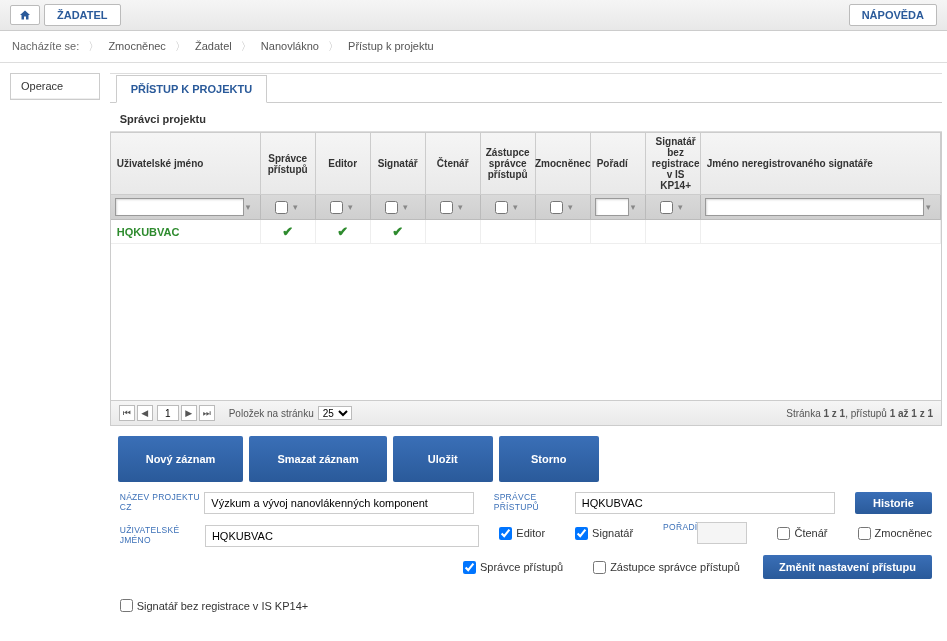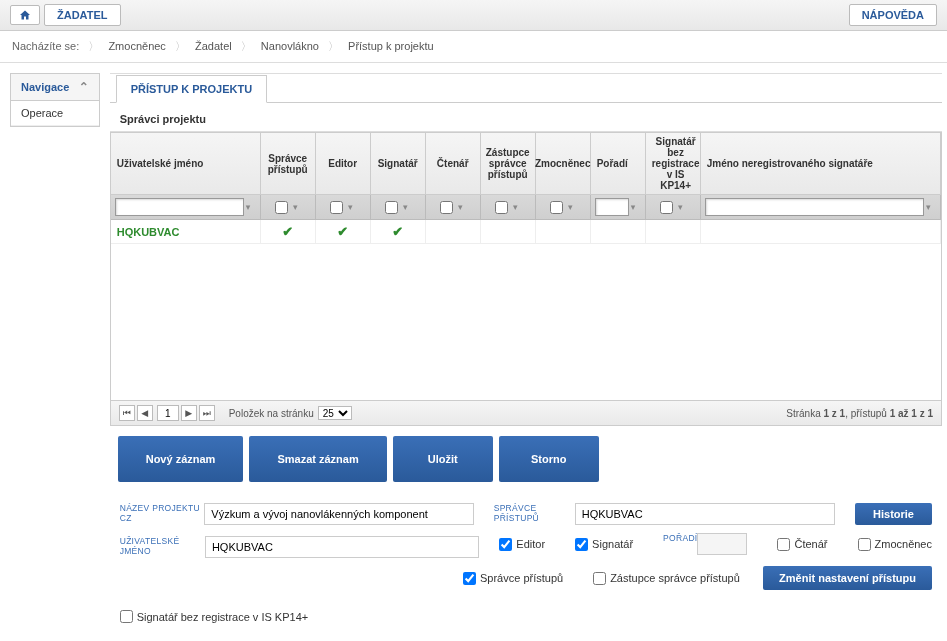--- a/index.html
+++ b/index.html
@@ -103,24 +103,20 @@
   <span class="sep">〉</span>
   <a href="#">Nanovlákno</a>
   <span class="sep">〉</span>
   <a href="#">Přístup k projektu</a>
 </div>
 
 <div class="layout">
 
   <div class="sidebar">
     <div class="sidebar-panel">
-      <div class="sidebar-header">
-        <span>Navigace</span>
-        <span class="chev">⌃</span>
-      </div>
       <div class="sidebar-item">Operace</div>
     </div>
   </div>
 
   <div class="main">
     <div class="tabbar">
       <div class="tab-active">PŘÍSTUP K PROJEKTU</div>
     </div>
     <div class="section-title">Správci projektu</div>
 
@@ -226,21 +222,21 @@
     <div class="form-area">
       <div class="form-row">
         <div class="form-group">
           <label>NÁZEV PROJEKTU CZ</label>
           <input type="text" class="w300" value="Výzkum a vývoj nanovlákenných komponent" style="">
         </div>
         <div class="form-group">
           <label>SPRÁVCE PŘÍSTUPŮ</label>
           <input type="text" class="w290" value="HQKUBVAC" style="">
         </div>
-        <div style="margin-left:auto;margin-top:11px;">
+        <div style="margin-left:auto;">
           <button class="btn-blue" style="min-width:70px;padding:5px 18px;">Historie</button>
         </div>
       </div>
 
       <div class="form-row">
         <div class="form-group">
           <label>UŽIVATELSKÉ JMÉNO</label>
           <input type="text" class="w300" value="HQKUBVAC" style="">
         </div>
         <div class="checks-row" style="padding-bottom:3px;">

